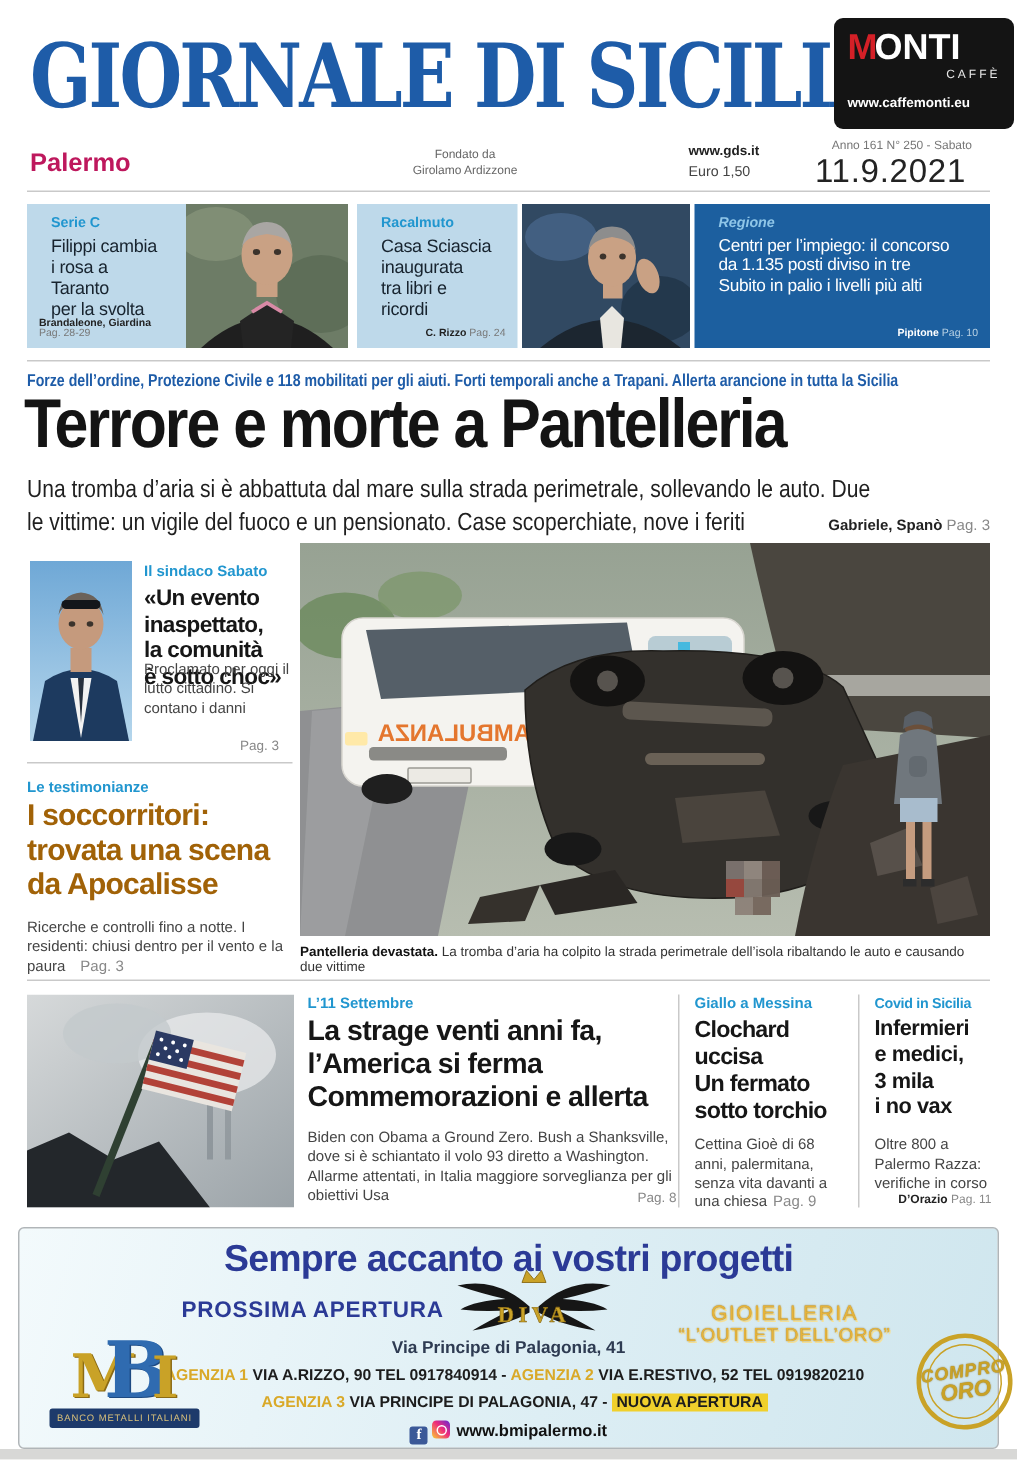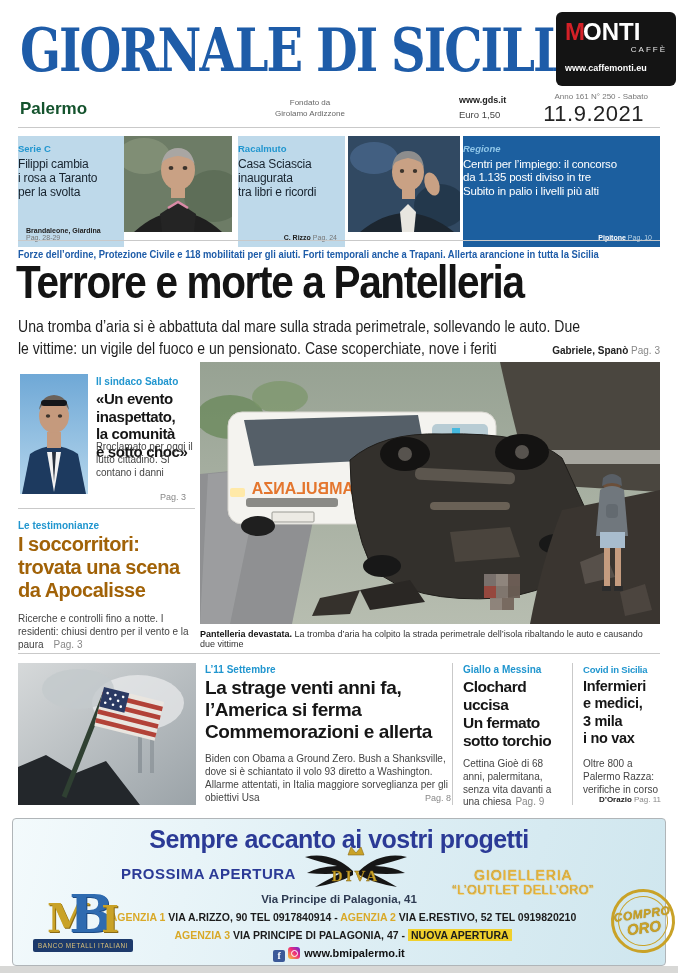--- a/index.html
+++ b/index.html
@@ -13,34 +13,34 @@
     color:#1e5ca8; letter-spacing:-2px; white-space:nowrap;
     transform:scale(.96,1.18); transform-origin:0 0;
   }
   .monti { position:absolute; left:556px; top:12px; width:120px; height:74px;
     background:#141414; border-radius:6px; color:#fff; padding:8px 9px 6px; }
   .monti-word { font-size:24px; font-weight:bold; letter-spacing:0; line-height:1; }
   .monti-word .red { color:#d42027; margin-right:-2px; }
   .monti-caffe { text-align:right; font-size:8px; letter-spacing:2px; color:#e8e8e8; margin-top:1px; }
   .monti-url { font-size:9px; font-weight:bold; margin-top:9px; color:#fff; }
 
-  .edition { position:absolute; left:20px; top:99px; font-size:17px; font-weight:bold; color:#14532d; }
+  .edition { position:absolute; left:20px; top:99px; font-size:17px; font-weight:bold; color:#be185d; }
   .founded { position:absolute; left:245px; top:97px; width:130px; text-align:center;
     font-size:8px; color:#666; line-height:1.4; white-space:pre-line; }
   .site { position:absolute; left:459px; top:95px; font-size:9px; font-weight:bold; color:#222; }
   .price { position:absolute; left:459px; top:109px; font-size:9.5px; color:#444; }
   .issue { position:absolute; left:500px; top:92px; width:148px; text-align:right; font-size:8px; color:#777; }
   .date  { position:absolute; left:500px; top:101px; width:144px; text-align:right;
     font-size:22px; color:#232323; letter-spacing:.5px; }
 
   .hrule { position:absolute; height:1px; background:#c9c9c9; }
   .vrule { position:absolute; width:1px; background:#c9c9c9; }
 
   
-  .tbox { position:absolute; top:136px; height:111px; background:#bed9ea; padding:7px 0; }
+  .tbox { position:absolute; top:136px; height:96px; background:#bed9ea; padding:7px 16px; }
   .tbox .tlabel { font-size:9.5px; font-weight:bold; color:#2196cf; }
   .tbox .ttitle { font-size:12px; color:#17232e; line-height:1.16; margin-top:4px; white-space:pre-line; letter-spacing:-.2px; }
   .tby { position:absolute; left:8px; right:8px; bottom:6px; font-size:7px; text-align:right; }
   .tby .nm { font-weight:bold; color:#222; }
   .tby .pg { color:#777; }
   .tbox.dark { background:#1c5f9f; }
   .tbox.dark .tlabel { color:#8fc6e8;font-style:italic; }
   .tbox.dark .ttitle { color:#fff; font-size:11.5px; }
   .tbox.dark .tby .nm { color:#fff; }
   .tbox.dark .tby .pg { color:#b9d2e4; }

